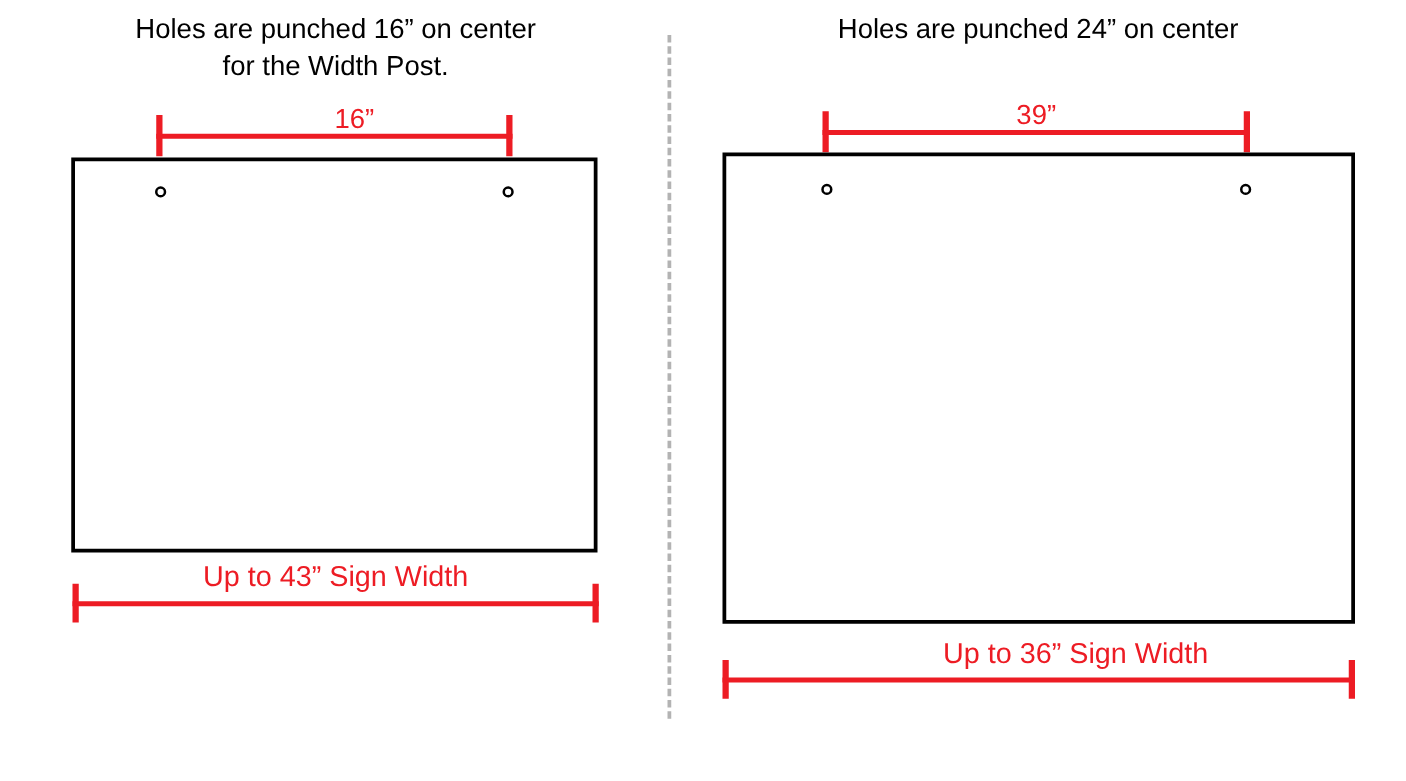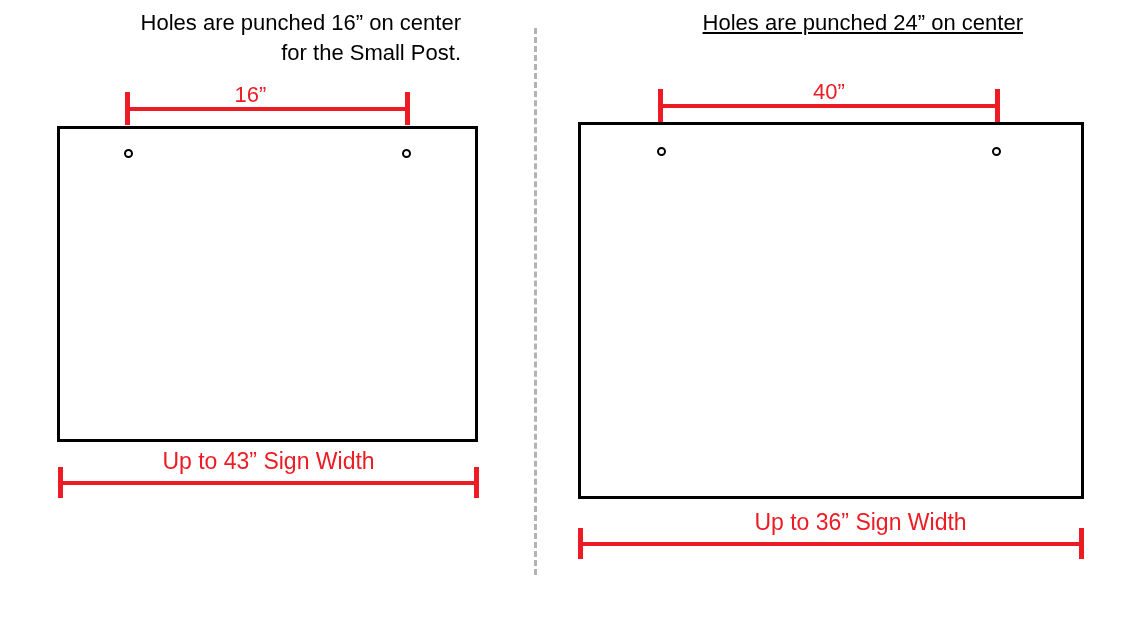--- a/index.html
+++ b/index.html
@@ -12,21 +12,21 @@
     width: 1125px;
     height: 625px;
     background: #ffffff;
     font-family: "Liberation Sans", sans-serif;
     overflow: hidden;
   }
 
   
   .panel-heading {
     position: absolute;
-    text-align: right;
+    text-align: center;
     color: #000000;
     font-size: 22px;
     line-height: 30px;
     font-family: "Liberation Sans", sans-serif;
     white-space: pre-line;
   }
 
   
   .sign-plate {
     position: absolute;
@@ -87,23 +87,23 @@
     border-left: 3px dashed #b3b3b3;
   }
 </style>
 </head>
 <body>
 
 <div id="stage">
 
   <div>
 
-    <div class="panel-heading" style="left:76px; top:8px; width:385px;"><span>Holes are punched 16” on center</span><br><span>for the Small Post.</span></div>
+    <div class="panel-heading" style="left:76px; top:8px; width:385px;"><span>Holes are punched 16” on center</span><br><span>for the Width Post.</span></div>
 
-    <div class="dim-label" style="left:111px; top:82px; width:279px;">16”</div>
+    <div class="dim-label" style="left:144px; top:82px; width:279px;">16”</div>
 
     <div class="dim" style="left:125px; top:92px; width:285px; height:33px;">
       <div class="dim-bar"></div>
       <div class="dim-cap left"></div>
       <div class="dim-cap right"></div>
     </div>
 
     <div class="sign-plate" style="left:57px; top:126px; width:421px; height:316px;"></div>
 
     <div class="hole" style="left:124px; top:149px;"></div>
@@ -115,23 +115,23 @@
       <div class="dim-bar"></div>
       <div class="dim-cap left"></div>
       <div class="dim-cap right"></div>
     </div>
   </div>
 
   <div class="divider" style="left:534px; top:28px; height:547px;"></div>
 
   <div>
 
-    <div class="panel-heading" style="left:638px; top:8px; width:385px;text-decoration:underline;"><span>Holes are punched 24” on center</span><br></div>
+    <div class="panel-heading" style="left:638px; top:8px; width:385px;"><span>Holes are punched 24” on center</span><br></div>
 
-    <div class="dim-label" style="left:661px; top:79px; width:336px;">40”</div>
+    <div class="dim-label" style="left:661px; top:79px; width:336px;">39”</div>
 
     <div class="dim" style="left:658px; top:89px; width:342px; height:33px;">
       <div class="dim-bar"></div>
       <div class="dim-cap left"></div>
       <div class="dim-cap right"></div>
     </div>
 
     <div class="sign-plate" style="left:578px; top:122px; width:506px; height:377px;"></div>
 
     <div class="hole" style="left:657px; top:147px;"></div>

